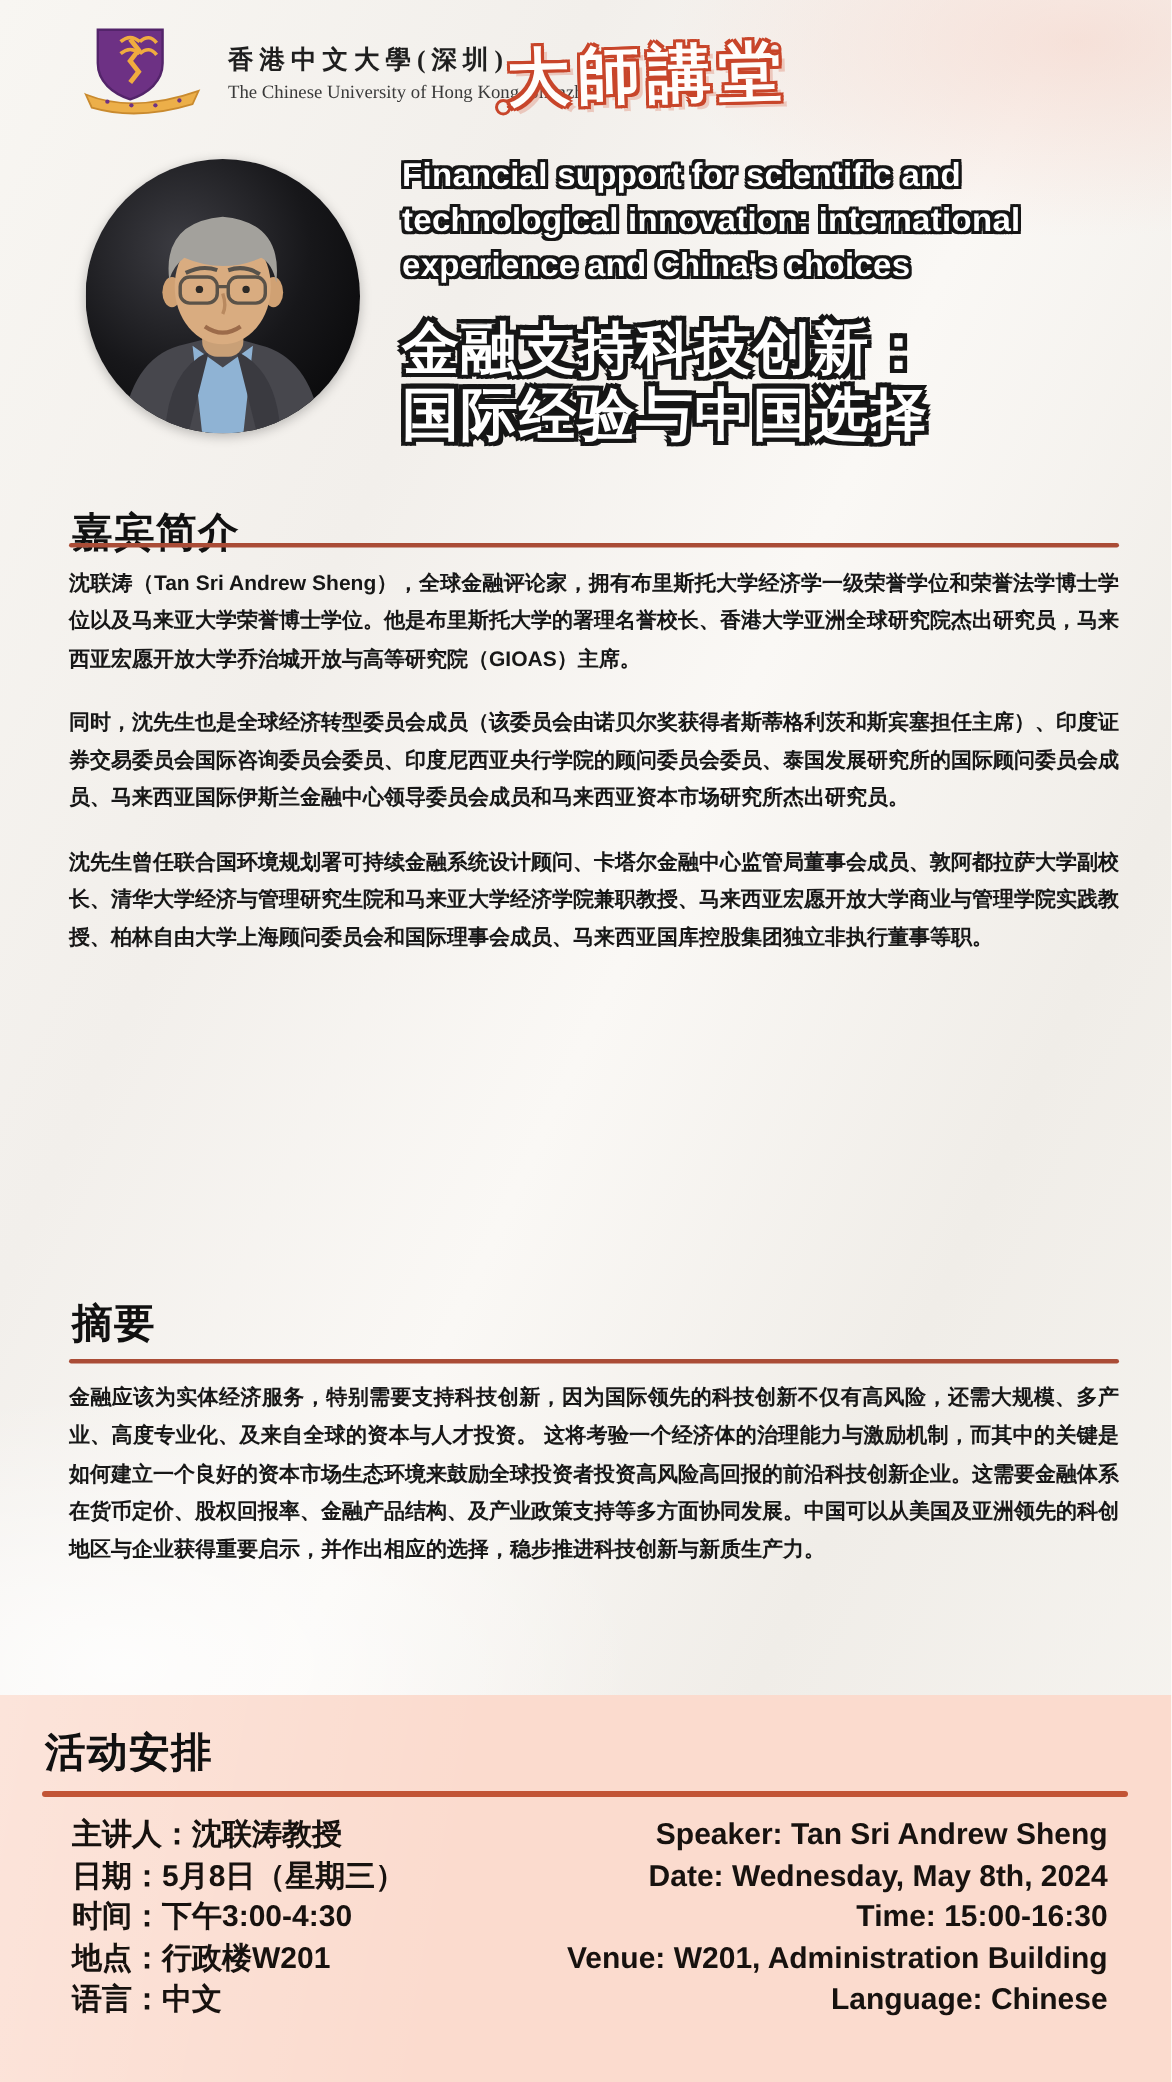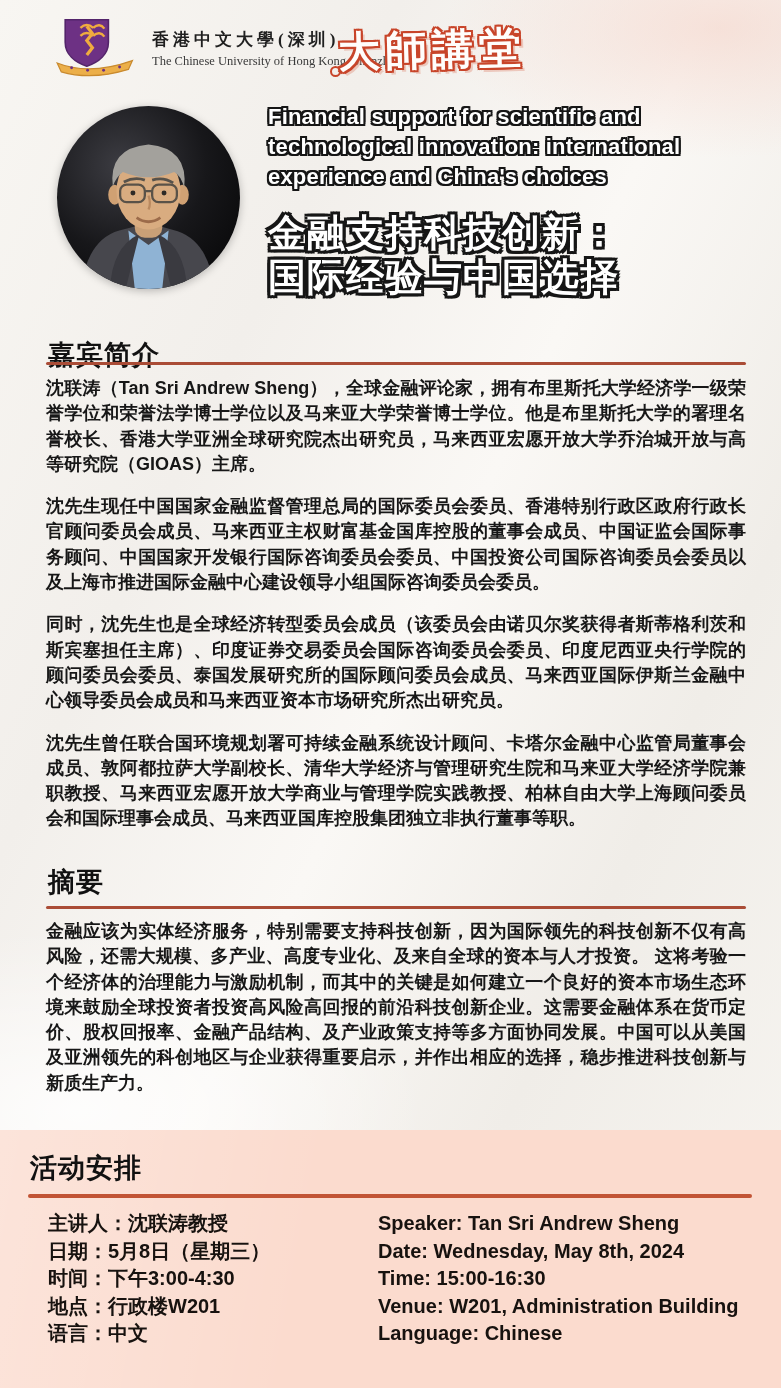--- a/index.html
+++ b/index.html
@@ -28,32 +28,32 @@
     text-shadow:-2px -2px 0 #161616,0 -2px 0 #161616,2px -2px 0 #161616,-2px 0 0 #161616,
       2px 0 0 #161616,-2px 2px 0 #161616,0 2px 0 #161616,2px 2px 0 #161616;}
   .title-zh{font-size:38px;line-height:1.17;font-weight:900;color:#fff;letter-spacing:1px;white-space:nowrap;
     text-shadow:-3px -3px 0 #161616,0 -3px 0 #161616,3px -3px 0 #161616,-3px 0 0 #161616,
       3px 0 0 #161616,-3px 3px 0 #161616,0 3px 0 #161616,3px 3px 0 #161616;}
   .title-en span,.title-zh span{display:block;}
 
   
   .sec-heading{font-size:27px;font-weight:800;color:#111;letter-spacing:1px;}
   .rule{height:3px;background:#aa4c36;border-radius:2px;}
-  .body-copy{width:700px;font-size:18px;line-height:25.3px;text-align:justify;
+  .body-copy{width:700px;font-size:14px;line-height:25.3px;text-align:justify;
     color:#171717;font-weight:600;}
   .body-copy p{margin:0 0 17px 0;}
 
   
   .panel{left:0;top:1130px;width:781px;height:258px;background:#fbdbce;
     background-image:linear-gradient(100deg,rgba(255,255,255,.25),rgba(255,255,255,0) 40%);}
   .panel .sec-heading{position:absolute;left:30px;top:20px;}
   .panel .rule{position:absolute;left:28px;top:64px;width:724px;height:4px;background:#c25435;}
   .sched-col{position:absolute;top:80px;font-size:20px;line-height:27.5px;font-weight:700;color:#17120f;white-space:nowrap;}
   .sched-col.zh{left:48px;}
-  .sched-col.en{left:378px;}
+  .sched-col.en{left:378px;text-align:right;}
 </style>
 </head>
 <body>
 
 <div id="page">
 
   <div class="abs" style="left:54px;top:16px;width:88px;height:62px;">
     <svg viewBox="0 0 110 76" width="88" height="62">
       <path d="M14 4 h54 v28 c0 15 -12 25 -27 30 C26 57 14 47 14 32 Z" fill="#6d3184" stroke="#53246a" stroke-width="2"></path>
       <path d="M33 14 q8 -7 16 0 M33 24 q8 -7 16 0" stroke="#f0ac3f" stroke-width="3" fill="none"></path>
@@ -112,21 +112,20 @@
   </div>
   <div class="abs title-zh" style="left:268px;top:211px;text-align:right;">
     <span>金融支持科技创新：</span>
     <span>国际经验与中国选择</span>
   </div>
 
   <div class="abs sec-heading" style="left:48px;top:337px;">嘉宾简介</div>
   <div class="abs rule" style="left:46px;top:362px;width:700px;"></div>
   <div class="abs body-copy" style="left:46px;top:376px;">
     <p>沈联涛（Tan Sri Andrew Sheng），全球金融评论家，拥有布里斯托大学经济学一级荣誉学位和荣誉法学博士学位以及马来亚大学荣誉博士学位。他是布里斯托大学的署理名誉校长、香港大学亚洲全球研究院杰出研究员，马来西亚宏愿开放大学乔治城开放与高等研究院（GIOAS）主席。</p>
-    <p>沈先生现任中国国家金融监督管理总局的国际委员会委员、香港特别行政区政府行政长官顾问委员会成员、马来西亚主权财富基金国库控股的董事会成员、中国证监会国际事务顾问、中国国家开发银行国际咨询委员会委员、中国投资公司国际咨询委员会委员以及上海市推进国际金融中心建设领导小组国际咨询委员会委员。</p>
     <p>同时，沈先生也是全球经济转型委员会成员（该委员会由诺贝尔奖获得者斯蒂格利茨和斯宾塞担任主席）、印度证券交易委员会国际咨询委员会委员、印度尼西亚央行学院的顾问委员会委员、泰国发展研究所的国际顾问委员会成员、马来西亚国际伊斯兰金融中心领导委员会成员和马来西亚资本市场研究所杰出研究员。</p>
     <p>沈先生曾任联合国环境规划署可持续金融系统设计顾问、卡塔尔金融中心监管局董事会成员、敦阿都拉萨大学副校长、清华大学经济与管理研究生院和马来亚大学经济学院兼职教授、马来西亚宏愿开放大学商业与管理学院实践教授、柏林自由大学上海顾问委员会和国际理事会成员、马来西亚国库控股集团独立非执行董事等职。</p>
   </div>
 
   <div class="abs sec-heading" style="left:48px;top:864px;">摘要</div>
   <div class="abs rule" style="left:46px;top:906px;width:700px;"></div>
   <div class="abs body-copy" style="left:46px;top:919px;">
     <p>金融应该为实体经济服务，特别需要支持科技创新，因为国际领先的科技创新不仅有高风险，还需大规模、多产业、高度专业化、及来自全球的资本与人才投资。 这将考验一个经济体的治理能力与激励机制，而其中的关键是如何建立一个良好的资本市场生态环境来鼓励全球投资者投资高风险高回报的前沿科技创新企业。这需要金融体系在货币定价、股权回报率、金融产品结构、及产业政策支持等多方面协同发展。中国可以从美国及亚洲领先的科创地区与企业获得重要启示，并作出相应的选择，稳步推进科技创新与新质生产力。</p>
   </div>
 

